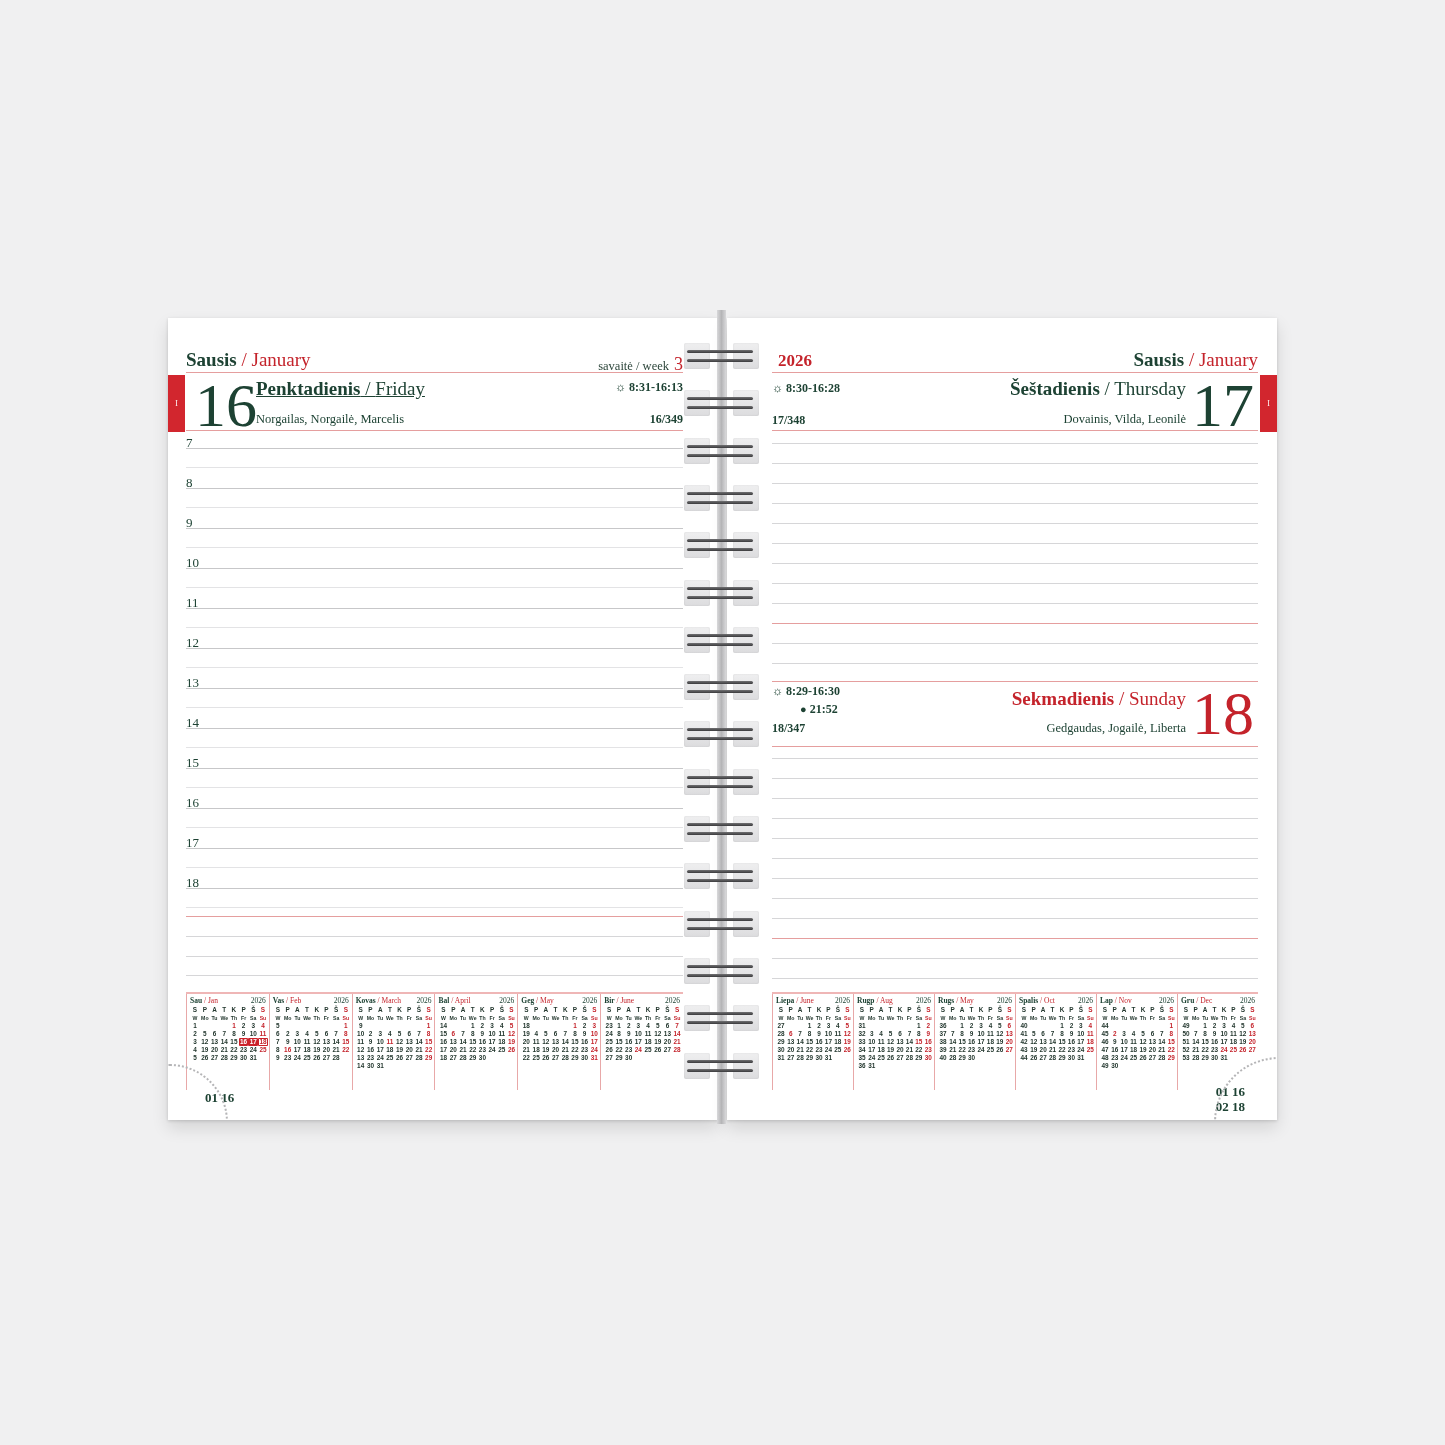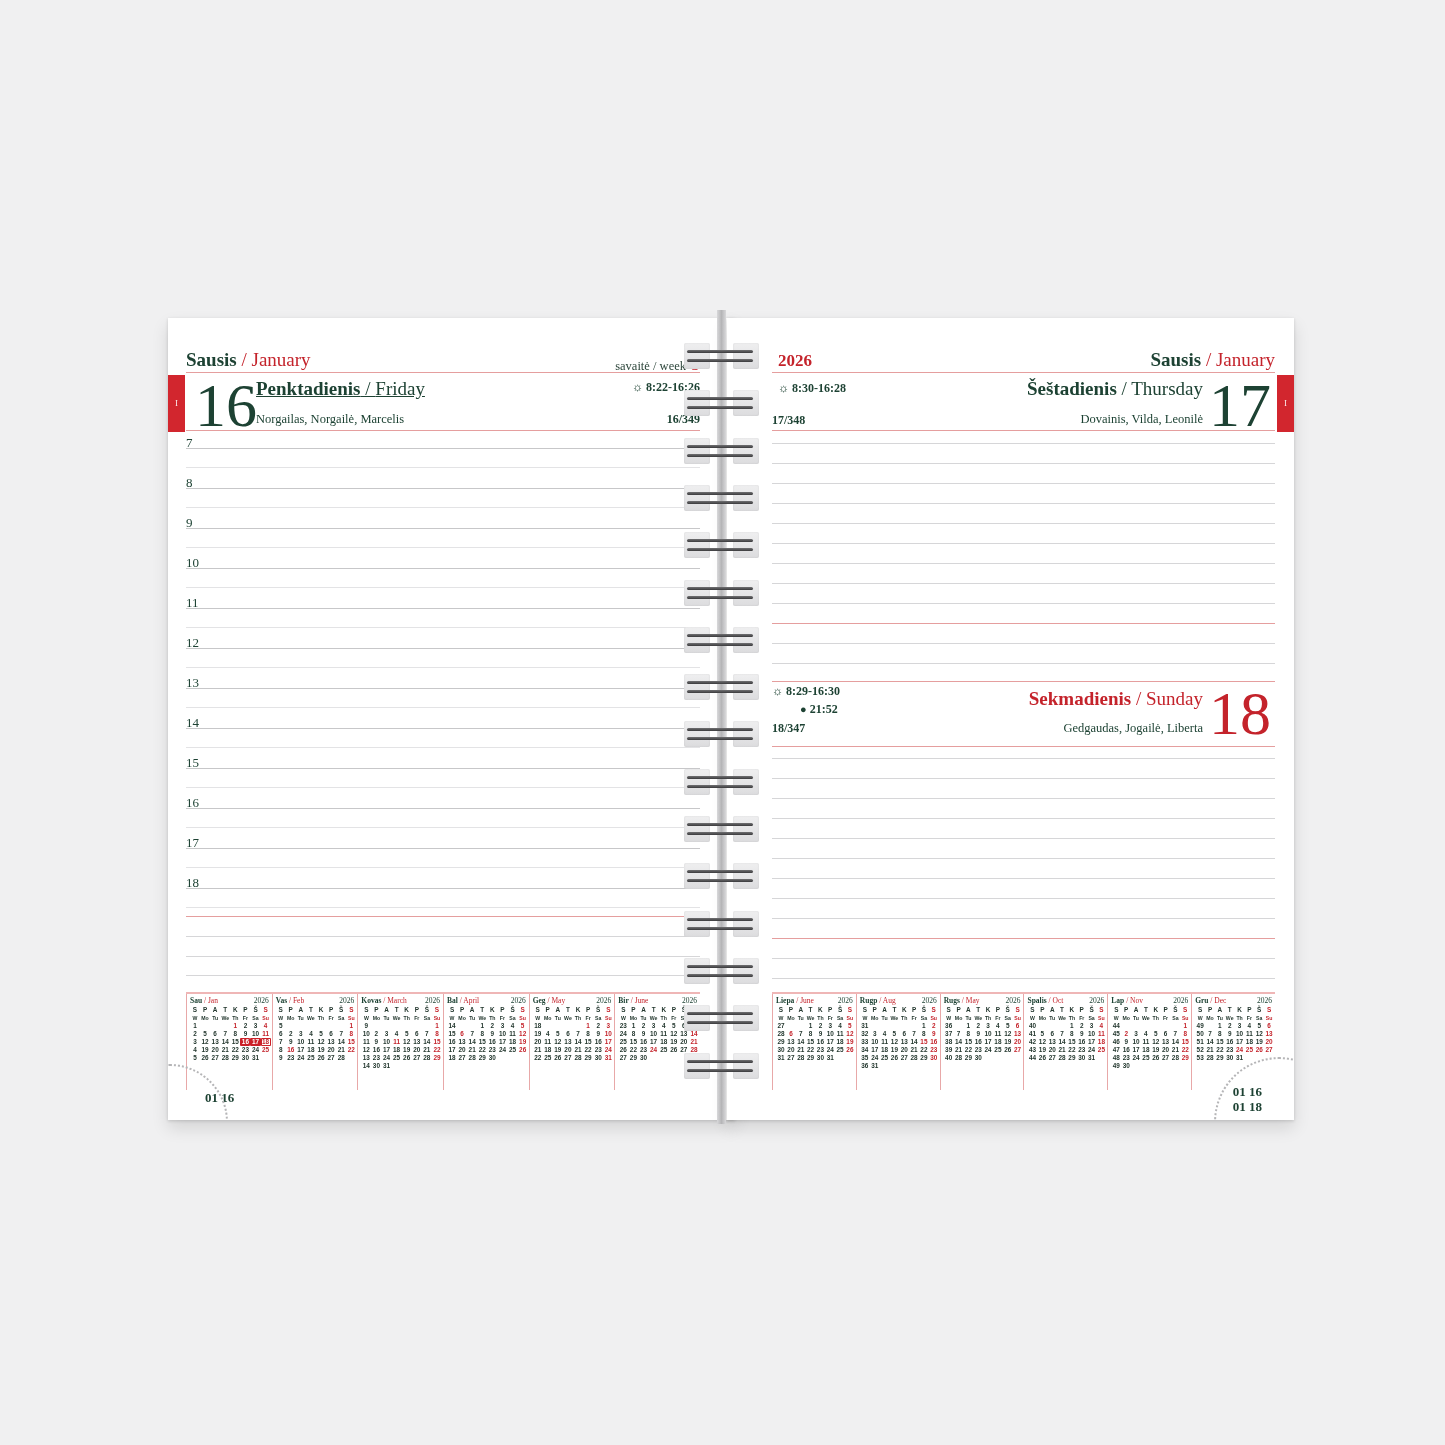--- a/index.html
+++ b/index.html
@@ -1,19 +1,19 @@
 <!DOCTYPE html>
 <html><head>
 <meta charset="utf-8">
 <style>
   html,body{margin:0;padding:0;width:1445px;height:1445px;background:#f0f0f1;
     font-family:"Liberation Serif",serif;}
   .stage{position:absolute;left:0;top:0;width:1445px;height:1445px;overflow:hidden;}
   .page{position:absolute;top:318px;width:550px;height:802px;background:#ffffff;
-    box-shadow:0 1px 3px rgba(0,0,0,.15),0 8px 16px rgba(0,0,0,.12);overflow:hidden;padding-left:17px;}
+    box-shadow:0 1px 3px rgba(0,0,0,.15),0 8px 16px rgba(0,0,0,.12);overflow:hidden;}
   #page-left{left:168px;}
   #page-right{left:727px;}
   .g{color:#1d4233;}
   .r{color:#c4232b;}
   .b{font-weight:bold;}
   .sep{white-space:pre;}
   
   .month-title{position:absolute;top:31px;font-size:19px;white-space:nowrap;}
   #page-left .month-title{left:18px;}
   #page-right .month-title{right:19px;}
@@ -35,21 +35,21 @@
   #lp-daytitle{left:88px;top:60px;text-decoration:underline;}
   .names{position:absolute;font-size:12.5px;white-space:nowrap;}
   #lp-names{left:88px;top:94px;}
   .sm{font-size:12px;font-weight:bold;white-space:nowrap;}
   #lp-sun{position:absolute;right:35px;top:62px;}
   #lp-count{position:absolute;right:35px;top:94px;}
   .redline{position:absolute;height:1px;background:#e59e9e;}
   #page-left .under-day{left:18px;right:35px;top:112px;}
   #page-right .under-sat{left:45px;right:19px;top:112px;}
   
-  #rp-sun-sat{position:absolute;left:51px;top:63px;}
+  #rp-sun-sat{position:absolute;left:45px;top:63px;}
   #rp-count-sat{position:absolute;left:45px;top:95px;}
   #rp-sat-title{right:91px;top:60px;text-align:right;}
   #rp-sat-names{right:91px;top:94px;text-align:right;}
   #rp-sun-sun{position:absolute;left:45px;top:366px;}
   #rp-moon-sun{position:absolute;left:45px;top:384px;margin-left:28px;}
   #rp-count-sun{position:absolute;left:45px;top:403px;}
   #rp-sun-title{right:91px;top:370px;}
   #rp-sun-names{right:91px;top:403px;text-align:right;}
   .moon-dot{font-size:11px;}
   
@@ -103,21 +103,21 @@
   <div class="page" id="page-left">
     <div class="month-title"><span class="g b">Sausis</span><span class="r sep"> / </span><span class="r">January</span></div>
     <div class="week-box"><span>savaitė / week</span><span class="r num">3</span></div>
     <div class="hdr-underline"></div>
     <div class="tab">
         <span>I</span>
       </div>
     <div class="bigday g" id="lp-bigday">16</div>
     <div class="daytitle g" id="lp-daytitle"><span class="b">Penktadienis</span><span class="sep"> / </span><span>Friday</span></div>
     <div class="names g" id="lp-names">Norgailas, Norgailė, Marcelis</div>
-    <div class="sm g" id="lp-sun"><span>☼</span> <span>8:22-16:26</span></div>
+    <div class="sm g" id="lp-sun"><span>☼</span> <span>8:31-16:13</span></div>
     <div class="sm g" id="lp-count">16/349</div>
     <div class="redline under-day"></div>
     <div class="lines-layer" id="lp-hours" style="top:117px;height:480px;">
         <div class="slot" style="top: 0px;">
           <span class="hlab g">7</span>
           <div class="rule a" style="top: 13px;"></div>
           <div class="rule b" style="top: 32px;"></div>
         </div>
         <div class="slot" style="top: 40px;">
           <span class="hlab g">8</span>
@@ -1026,21 +1026,21 @@
             <span>30</span>
             <span>31</span>
             <span></span>
             <span></span>
             <span></span>
           </div>
         </div>
       </div>
     <div id="rp-pcodes" class="g">
         <div>01 16</div>
-        <div>01 18</div>
+        <div>02 18</div>
       </div>
     <div class="arc" id="rp-arc"></div>
   </div>
 
   <div id="bar"></div>
   <div id="spiral">
       <div>
         <div class="hole" style="left: 684px; top: 343px;"></div>
         <div class="hole" style="left: 733px; top: 343px;"></div>
         <div class="wire" style="top: 350px;"></div>

